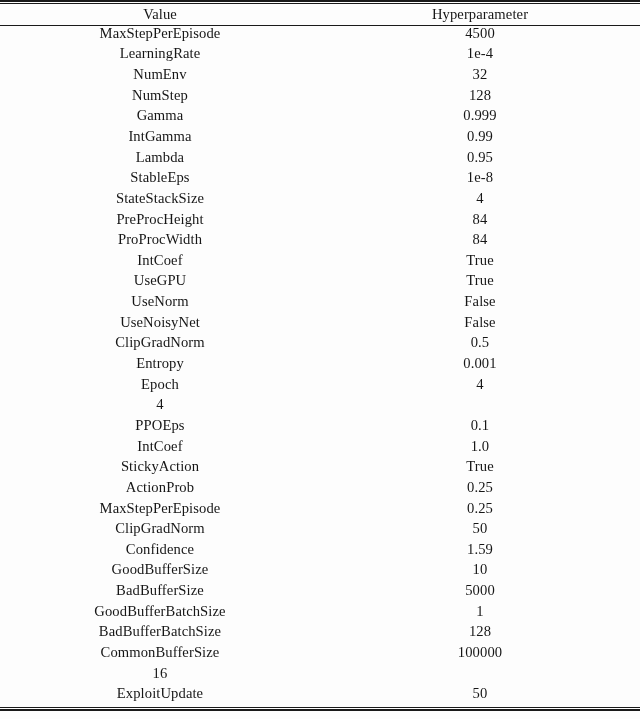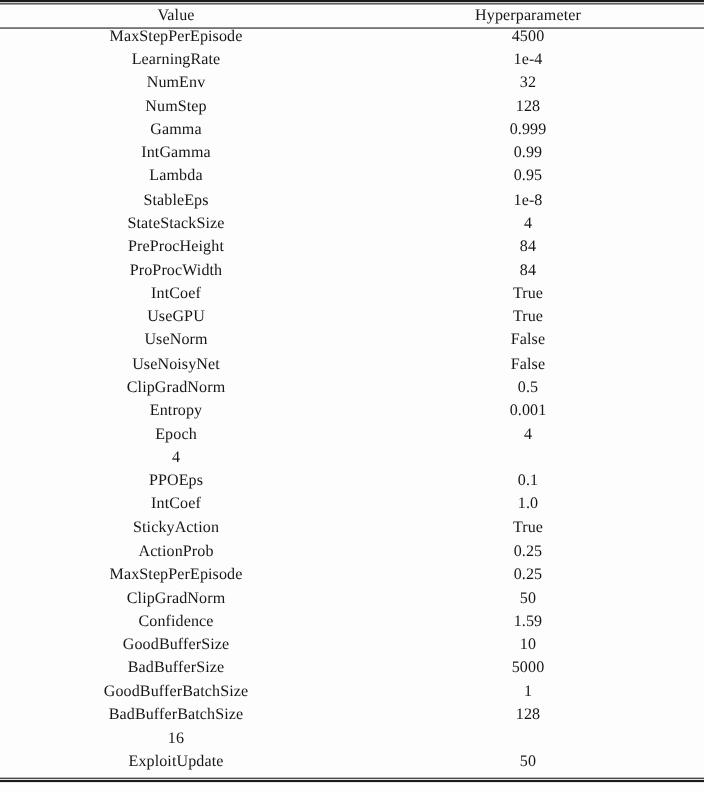--- a/index.html
+++ b/index.html
@@ -174,20 +174,24 @@
       </div>
     <div class="t-row">
         <div class="cell">GoodBufferBatchSize</div>
         <div class="cell">1</div>
       </div>
     <div class="t-row">
         <div class="cell">BadBufferBatchSize</div>
         <div class="cell">128</div>
       </div>
     <div class="t-row">
+        <div class="cell">CommonBufferSize</div>
+        <div class="cell">100000</div>
+      </div>
+    <div class="t-row">
         <div class="cell">16</div>
       </div>
     <div class="t-row">
         <div class="cell">ExploitUpdate</div>
         <div class="cell">50</div>
       </div>
   </div>
 
   <div class="rule rule-thin"></div>
   <div class="gap-tiny"></div>

